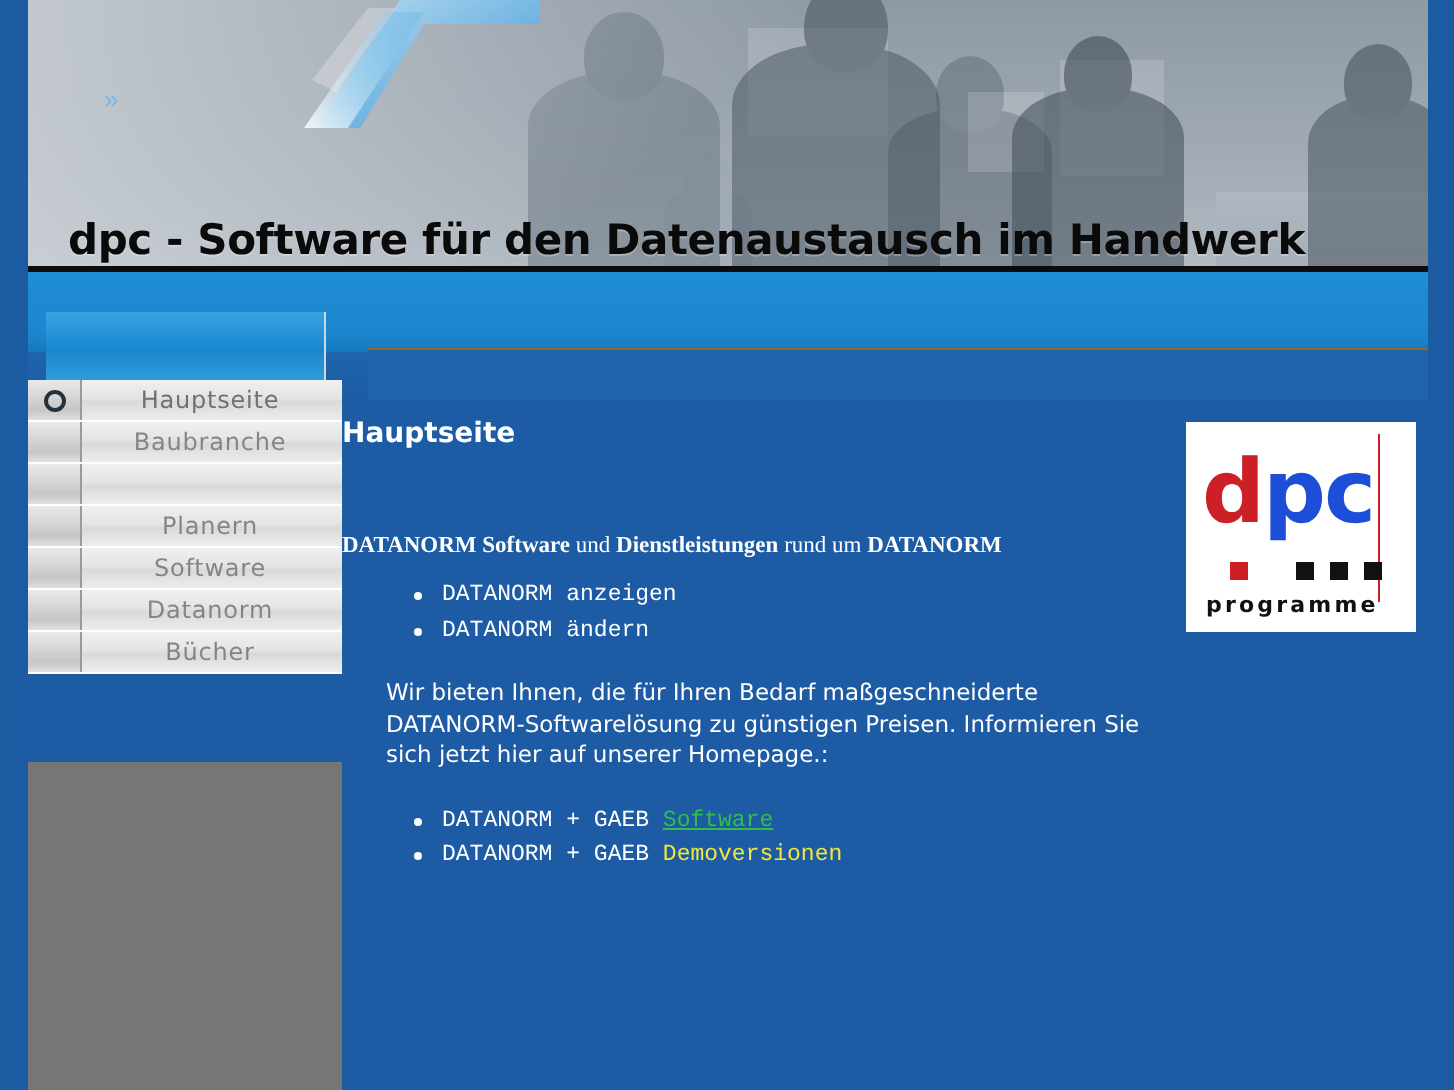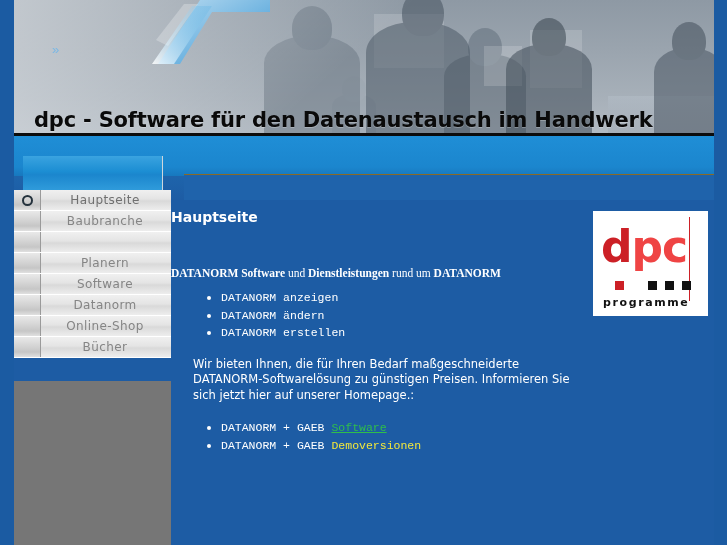--- a/index.html
+++ b/index.html
@@ -305,21 +305,21 @@
   .logo-box .wordmark {
     position: absolute;
     left: 8px; top: 14px;
     font-family: "DejaVu Sans", sans-serif;
     font-weight: bold;
     font-size: 44px;
     line-height: 44px;
     letter-spacing: -1px;
   }
   .logo-box .wordmark .d { color: #cc2026; }
-  .logo-box .wordmark .pc { color: #ef4444; margin-top: 48px; }
+  .logo-box .wordmark .pc { color: #1d4ed8; margin-top: 48px; }
   .logo-box .dot {
     position: absolute;
     width: 9px; height: 9px;
     top: 70px;
   }
   .logo-box .dot.red   { left: 22px; background: #cc2026; }
   .logo-box .dot.b1    { left: 55px; background: #111111; }
   .logo-box .dot.b2    { left: 72px; background: #111111; }
   .logo-box .dot.b3    { left: 89px; background: #111111; }
   .logo-box .prog {
@@ -415,42 +415,37 @@
     <div class="menu-item">
       <span class="gutter"></span>
       <span class="label">Software</span>
     </div>
     <div class="menu-item">
       <span class="gutter"></span>
       <span class="label">Datanorm</span>
     </div>
     <div class="menu-item">
       <span class="gutter"></span>
-      <span class="label">Online-Shop</span>
-    </div>
-    <div class="menu-item">
-      <span class="gutter"></span>
       <span class="label">Bücher</span>
     </div>
   </nav>
 
   <div class="gray-fill"></div>
 
   <main class="content">
     <div class="inner">
       <h1 class="page-title">Hauptseite</h1>
 
       <div class="lead">
         <b>DATANORM Software</b><span> und </span><b>Dienstleistungen</b><span> rund um </span><b>DATANORM</b>
       </div>
 
       <ul class="bullets">
         <li>DATANORM anzeigen</li>
         <li>DATANORM ändern</li>
-        <li>DATANORM erstellen</li>
       </ul>
 
       <p class="para p-two">Wir bieten Ihnen, die für Ihren Bedarf maßgeschneiderte DATANORM-Softwarelösung zu günstigen Preisen. Informieren Sie sich jetzt hier auf unserer Homepage.:</p>
 
       <ul class="bullets links">
         <li><span>DATANORM + GAEB </span><a class="lnk-green" href="#">Software</a></li>
         <li><span>DATANORM + GAEB </span><a class="lnk-yellow" href="#">Demoversionen</a></li>
       </ul>
     </div>
   </main>

